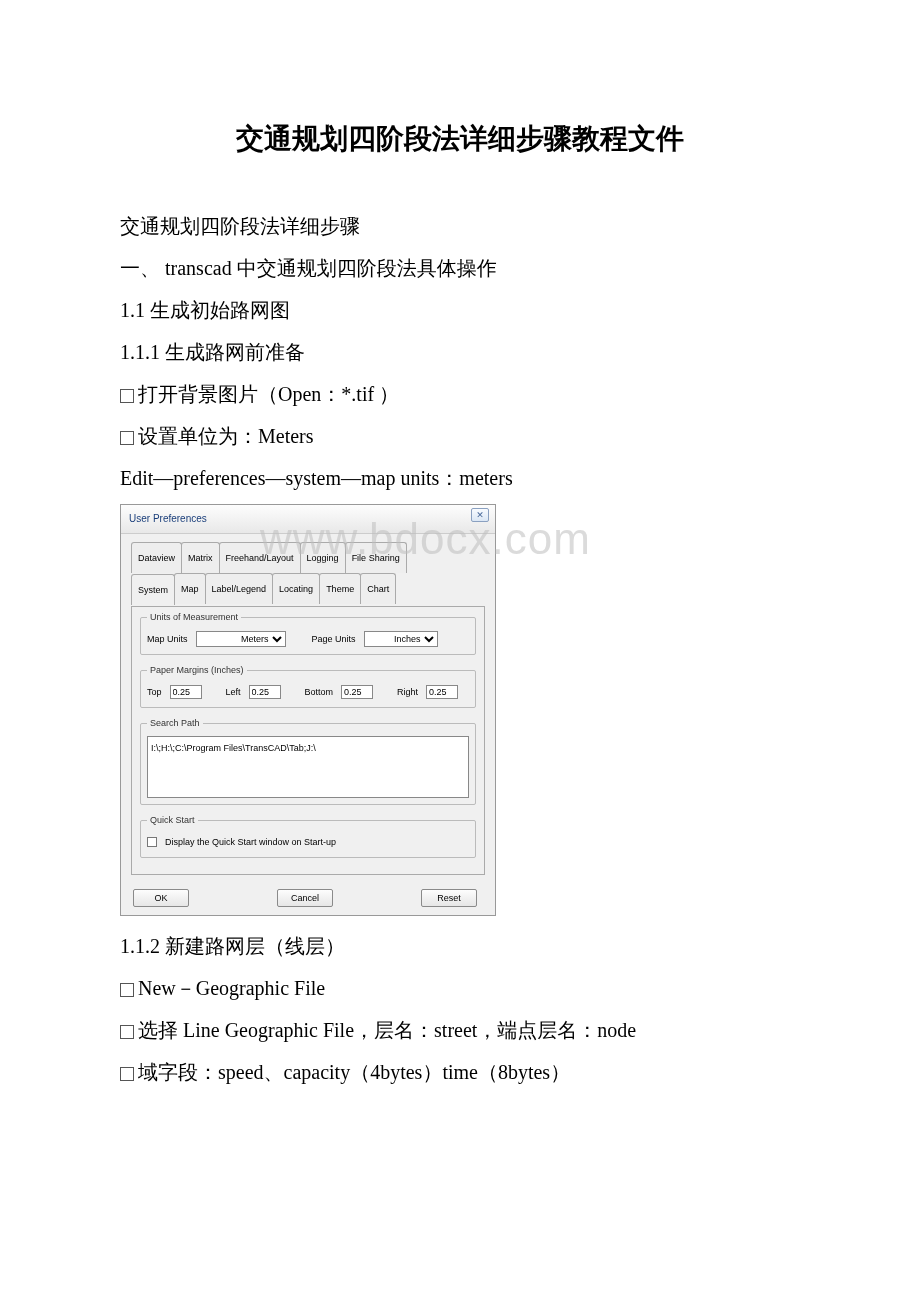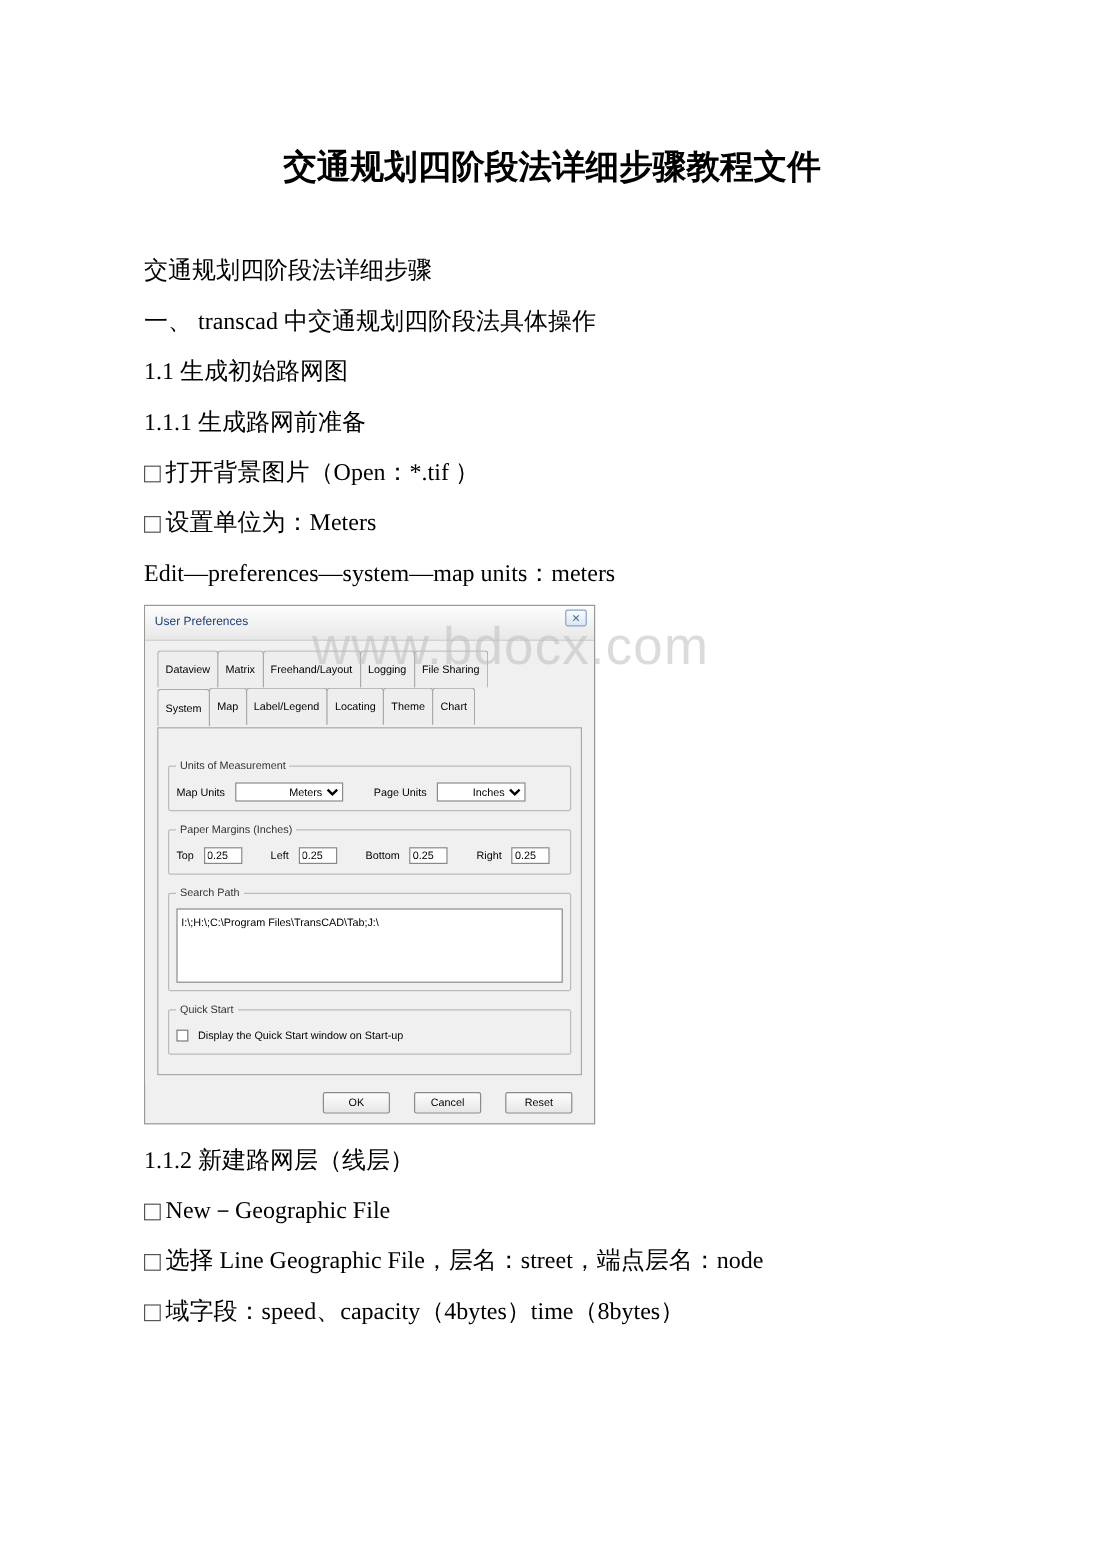--- a/index.html
+++ b/index.html
@@ -76,21 +76,21 @@
     background: #eee;
     font-size: 9px;
     margin-right: -1px;
     border-top-left-radius: 3px;
     border-top-right-radius: 3px;
   }
   .tab.active { background: #f0f0f0; position: relative; top: 1px; }
   .tabpanel {
     border: 1px solid #aaa;
     background: #f0f0f0;
-    padding: 22px 8px 10px 8px;
+    padding: 1px 8px 10px 8px;
   }
   fieldset {
     border: 1px solid #bbb;
     border-radius: 2px;
     padding: 4px 6px 6px 6px;
     margin-bottom: 6px;
     font-size: 9px;
   }
   legend { padding: 0 3px; color: #333; font-size: 9px; }
   .row { display: flex; align-items: center; gap: 8px; }
@@ -112,22 +112,22 @@
     text-align: right;
   }
   .chk { width: 10px; height: 10px; border: 1px solid #777; background: #fff; display: inline-block; }
   .pathbox {
     width: 100%; height: 62px;
     border: 1px solid #888; background: #fff;
     padding: 2px 3px;
     font-size: 9px;
   }
   .btnrow {
-    display: flex; justify-content: flex-end; gap: 20px;
-    padding: 6px 18px 8px 0;
+    display: flex; justify-content: space-between; gap: 20px;
+    padding: 6px 18px 8px 12px;
   }
   .btn {
     min-width: 56px;
     height: 18px;
     border: 1px solid #8a8a8a;
     border-radius: 2px;
     background: linear-gradient(#fdfdfd,#e6e6e6);
     font-size: 9px;
     text-align: center;
     line-height: 16px;

